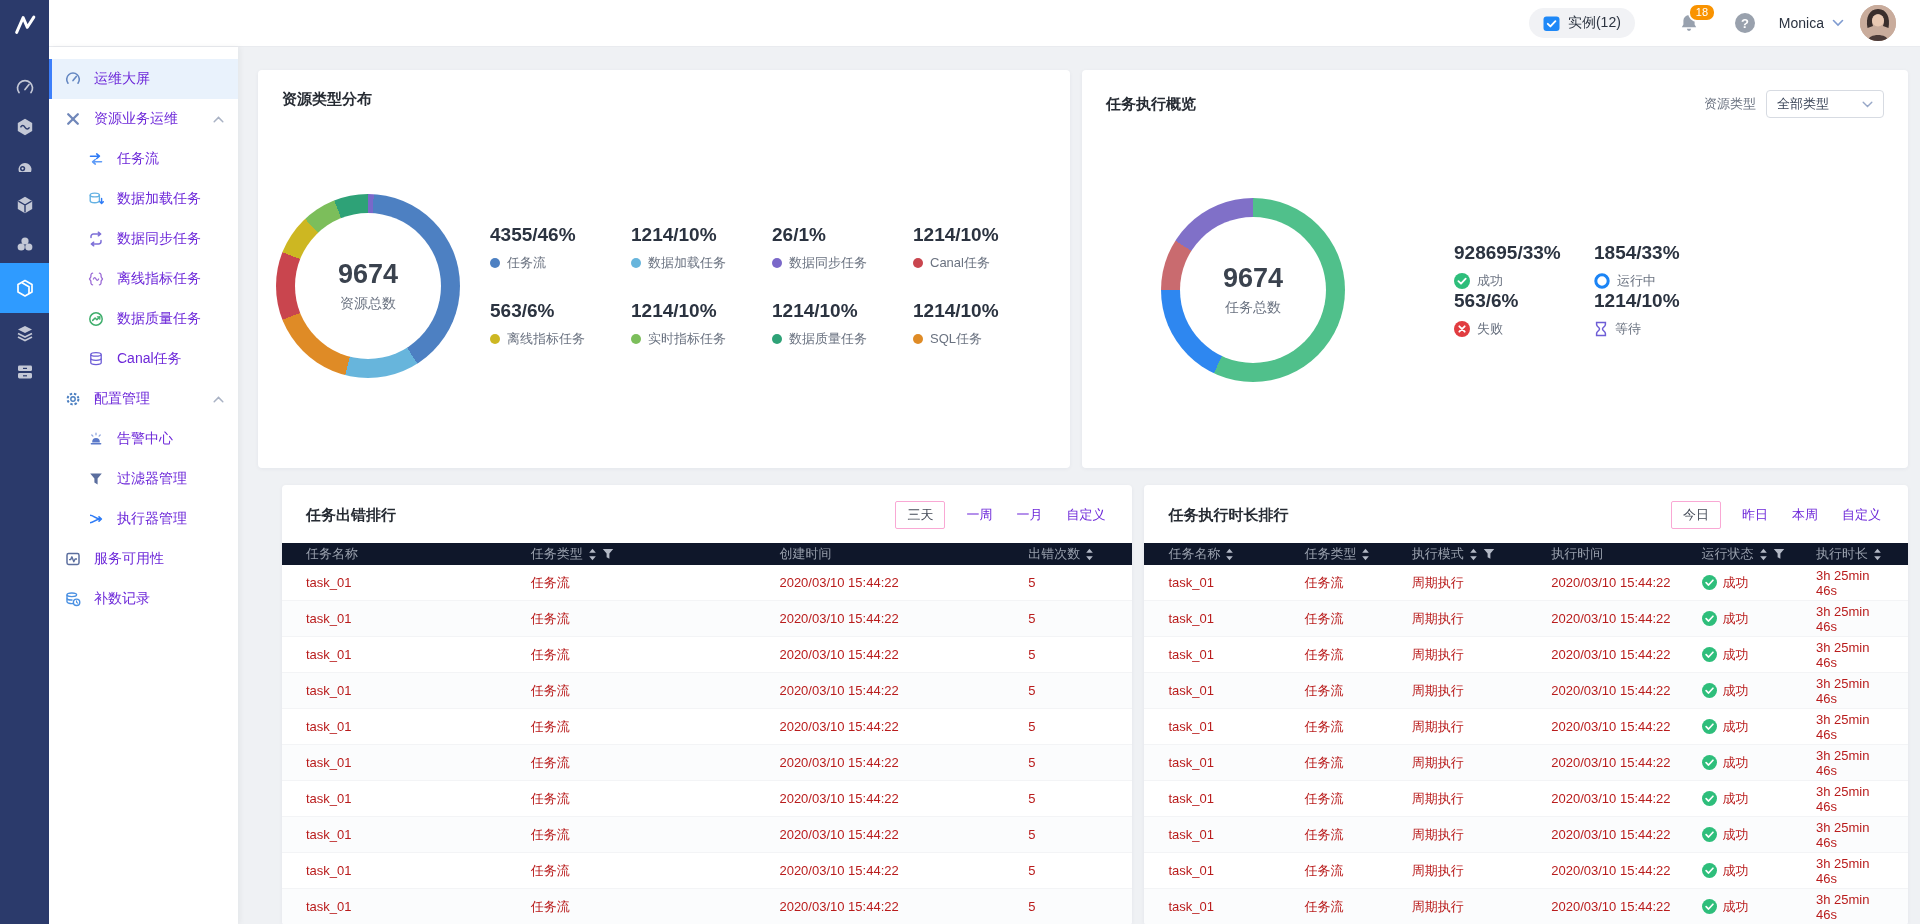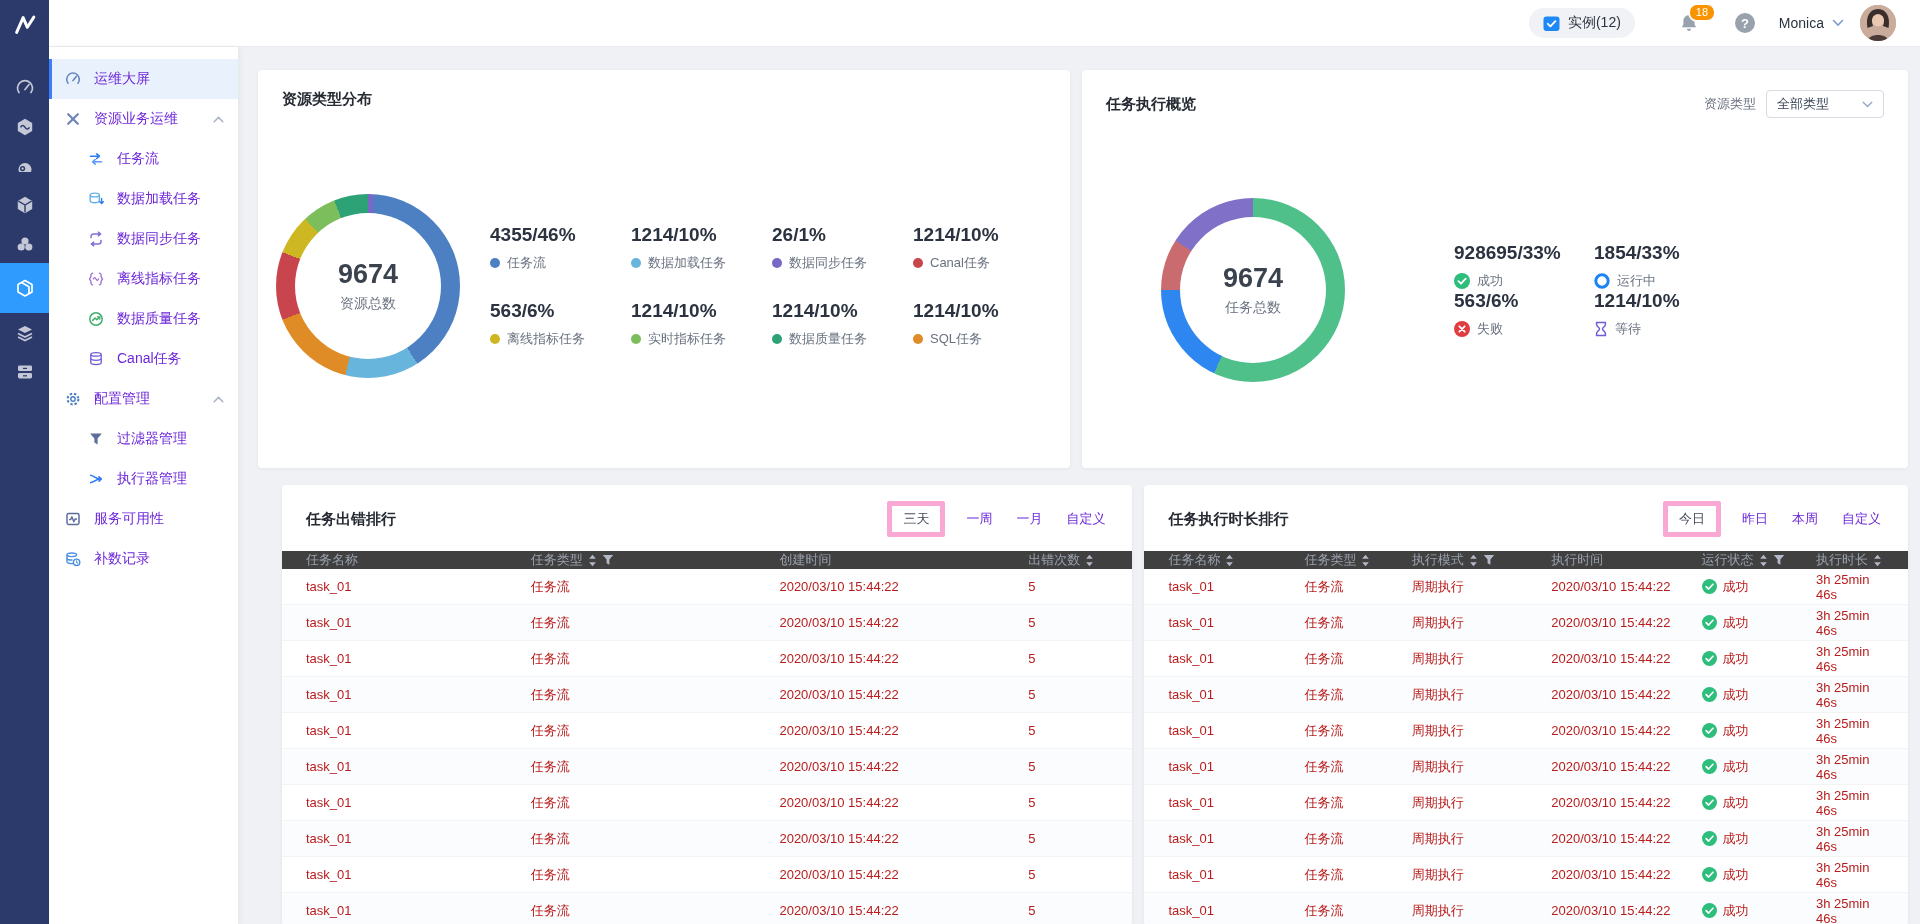--- a/index.html
+++ b/index.html
@@ -65,22 +65,22 @@
   .sel-label{font-size:13px;color:#6A7280;margin-right:10px;}
   .sel-box{width:118px;height:28px;border:1px solid #D7DBE2;border-radius:4px;display:flex;align-items:center;justify-content:space-between;padding:0 10px;font-size:13px;color:#3A4558;background:#fff;cursor:pointer;}
 
   
   .table-card{height:440px;overflow:hidden;display:flex;flex-direction:column;}
   .t1{width:920px;margin-left:24px;}
   .t2{width:826px;}
   .t-head{display:flex;align-items:center;justify-content:space-between;padding:16px 24px 14px;}
   .filters{display:flex;align-items:center;gap:18px;}
   .fbtn{font-size:13px;color:#6d28d9;background:none;border:1px solid transparent;padding:4px 2px;cursor:pointer;font-family:inherit;}
-  .fbtn.active{color:#454C59;border:5px solid #f9a8d4;border-radius:2px;padding:4px 11px;background:#fff;}
-  .thead{height:27px;background:#404040;padding:0 24px;display:grid;align-items:center;}
+  .fbtn.active{color:#454C59;border:1px solid #f9a8d4;border-radius:2px;padding:4px 11px;background:#fff;}
+  .thead{height:27px;background:#0f172a;padding:0 24px;display:grid;align-items:center;}
   .th{display:flex;align-items:center;gap:5px;font-size:13px;color:#99A0AD;}
   .tr{height:36px;padding:0 24px;display:grid;align-items:center;border-bottom:1px solid #F3F4F6;font-size:13px;color:#b91c1c;cursor:default;}
   .tr:nth-child(even){background:#FBFCFD;}
   .t1 .grid{grid-template-columns:28% 31% 31% 10%;}
   .t2 .grid{grid-template-columns:19% 15% 19.5% 21% 16% 9.5%;}
   .status-cell{display:flex;align-items:center;gap:6px;}
 </style>
 </head>
 <body>
 
@@ -256,20 +256,28 @@
           </svg>
         <span class="nav-label">配置管理</span>
         <span class="chev">
             <svg width="11" height="7" viewBox="0 0 11 7">
               <path d="M1.2 5.8 L5.5 1.4 L9.8 5.8" fill="none" stroke="#A9B2C4" stroke-width="1.5" stroke-linecap="round"></path>
             </svg>
           </span>
       </div>
       <div class="nav-item lv1">
         <svg width="16" height="16" viewBox="0 0 16 16">
+            <path d="M4.2 10.8 a3.8 3.8 0 0 1 7.6 0 v.6 H4.2z" fill="#5B79C9"></path>
+            <rect x="2.6" y="12" width="10.8" height="1.6" rx="0.8" fill="#5B79C9"></rect>
+            <path d="M8 2.2 v1.6 M3.8 4 l1.1 1.1 M12.2 4 l-1.1 1.1" stroke="#8FA5DE" stroke-width="1.3" stroke-linecap="round"></path>
+          </svg>
+        <span class="nav-label">告警中心</span>
+      </div>
+      <div class="nav-item lv1">
+        <svg width="16" height="16" viewBox="0 0 16 16">
             <path d="M2.2 2.6 H13.8 L9.6 7.6 V13.4 L6.4 11.6 V7.6 Z" fill="#5B6E9E"></path>
           </svg>
         <span class="nav-label">过滤器管理</span>
       </div>
       <div class="nav-item lv1">
         <svg width="16" height="16" viewBox="0 0 16 16">
             <path d="M2 4.2 C6 4.2 7 8 13 8" fill="none" stroke="#2E7BF6" stroke-width="1.6"></path>
             <path d="M2 11.8 C6 11.8 7 8 13 8" fill="none" stroke="#2E7BF6" stroke-width="1.6"></path>
             <path d="M11 5.8 L13.4 8 L11 10.2" fill="none" stroke="#2E7BF6" stroke-width="1.6" stroke-linecap="round" stroke-linejoin="round"></path>
           </svg>

